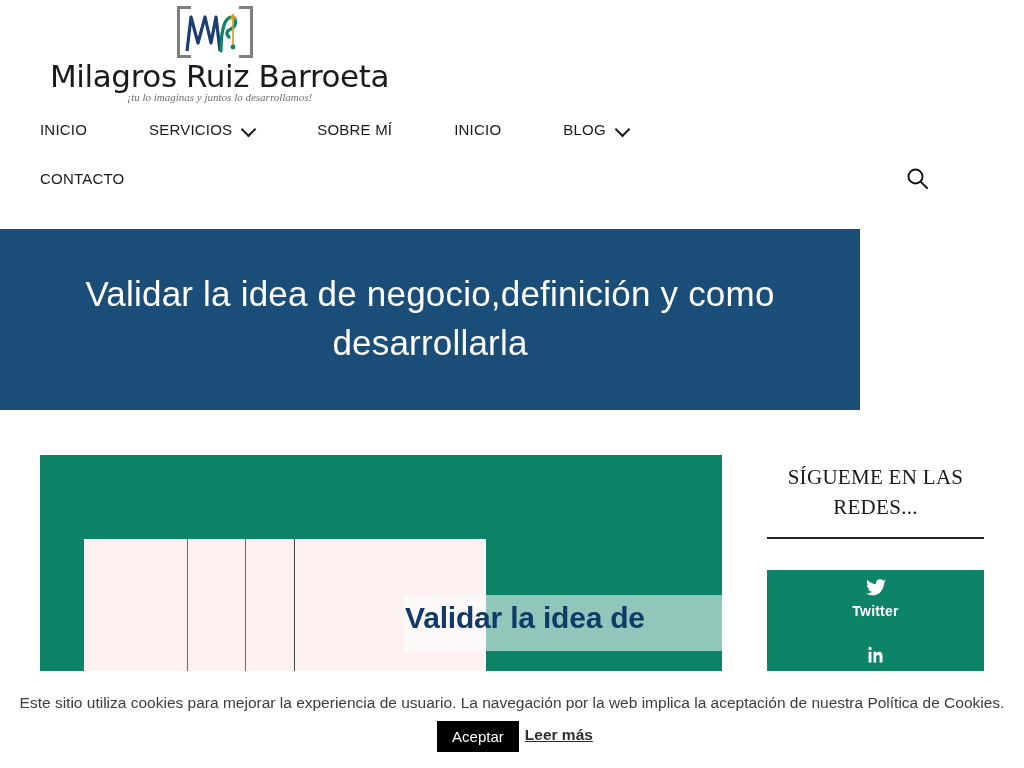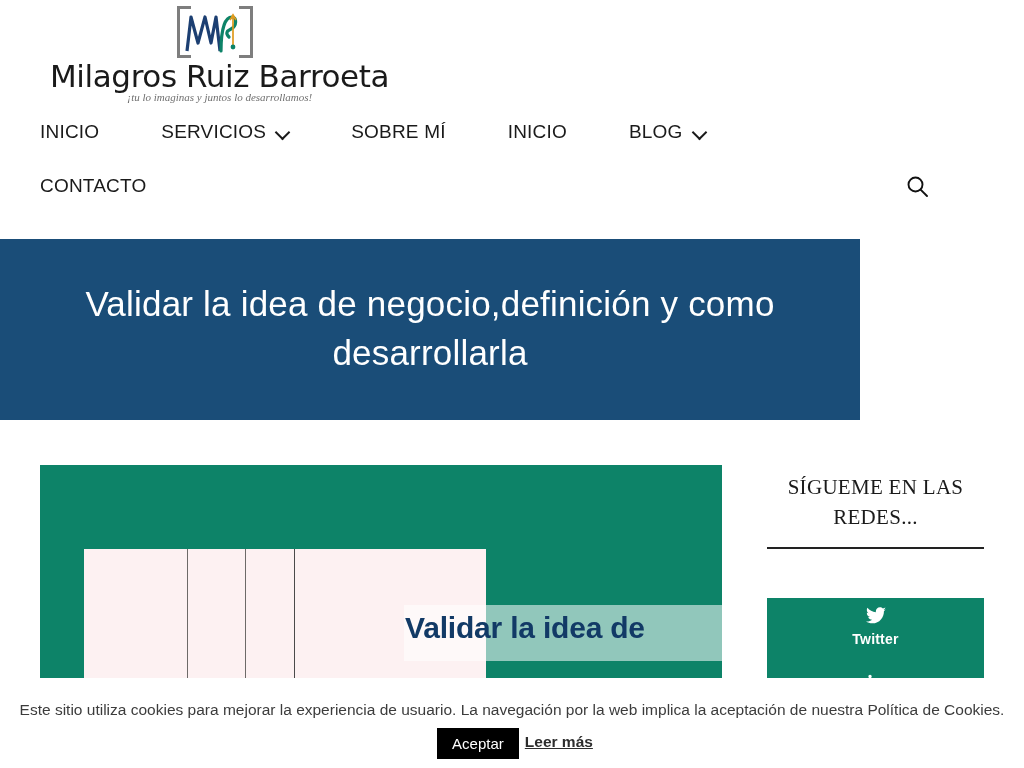--- a/index.html
+++ b/index.html
@@ -45,21 +45,21 @@
   
   .nav-wrap { position: relative; padding-bottom: 26px; }
   .nav-list {
     list-style: none; display: flex; flex-wrap: wrap;
     align-items: center; max-width: 900px;
   }
   .nav-item { margin-right: 62px; }
   .nav-item:last-child { margin-right: 0; }
   .nav-link {
     display: inline-flex; align-items: center; gap: 10px;
-    font-size: 19px; color: #1a1a1a; text-decoration: none;
+    font-size: 15px; color: #1a1a1a; text-decoration: none;
     letter-spacing: 0.2px; padding: 16px 0;
     white-space: nowrap;
   }
   .chev { display: inline-block; width: 13px; height: 13px; position: relative; }
   .chev::before {
     content: ""; position: absolute; left: 1px; top: 1px;
     width: 9px; height: 9px;
     border-right: 2px solid #1a1a1a; border-bottom: 2px solid #1a1a1a;
     transform: rotate(45deg);
   }
@@ -122,33 +122,33 @@
   .side-title {
     font-family: "Liberation Serif", serif;
     font-size: 21px; color: #1a1a1a; font-weight: 400;
     text-align: center; line-height: 1.42;
     letter-spacing: 0.3px;
   }
   .side-rule {
     border: none; border-top: 2px solid #222;
     margin: 14px 0 0 0; width: 217px;
   }
-  .social-list { margin-top: 49px; display: flex; flex-direction: column; }
+  .social-list { margin-top: 31px; display: flex; flex-direction: column; }
   .social-btn {
     display: flex; flex-direction: column; align-items: center; justify-content: center;
     background: #0d8368; color: #ffffff; text-decoration: none;
     height: 58px; width: 217px; gap: 3px;
   }
   .social-btn .label { font-size: 14px; font-weight: bold; letter-spacing: 0.2px; }
 
   
   .cookie-bar {
     position: absolute; left: 0; bottom: 0;
     width: 1024px; background: #ffffff;
-    padding: 15px 14px 9px;
+    padding: 15px 14px 16px;
     text-align: center;
     font-size: 15.5px; color: #3c3c3c; line-height: 2.1;
     border-top: 1px solid #ffffff;
   }
   .cookie-accept {
     background: #000000; color: #ffffff; border: none;
     font-family: "Liberation Sans", sans-serif;
     font-size: 15px; padding: 7px 15px; cursor: pointer;
     margin: 0 6px; vertical-align: middle;
   }

